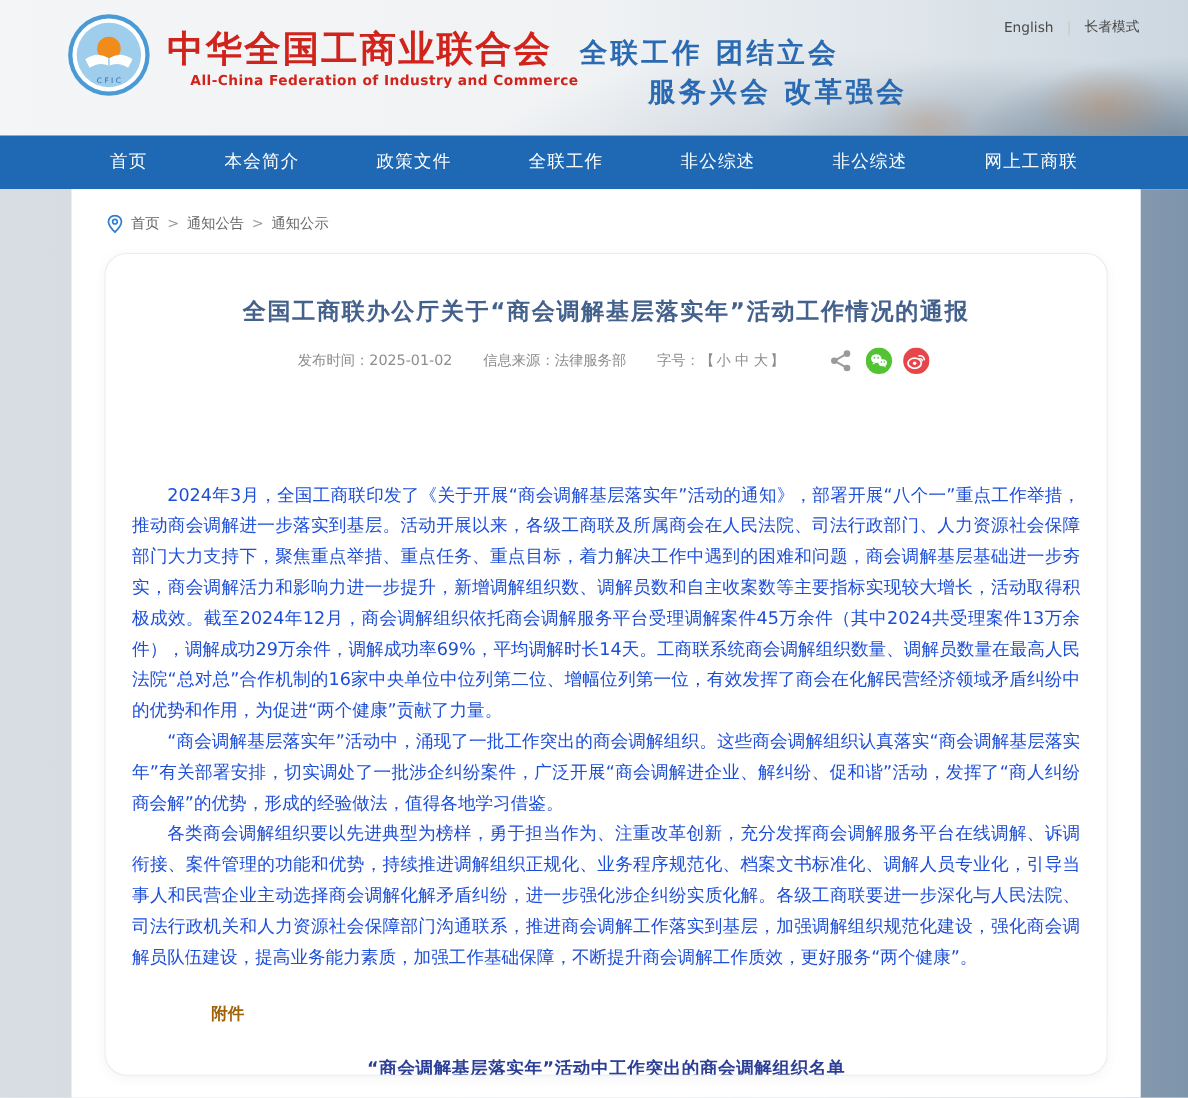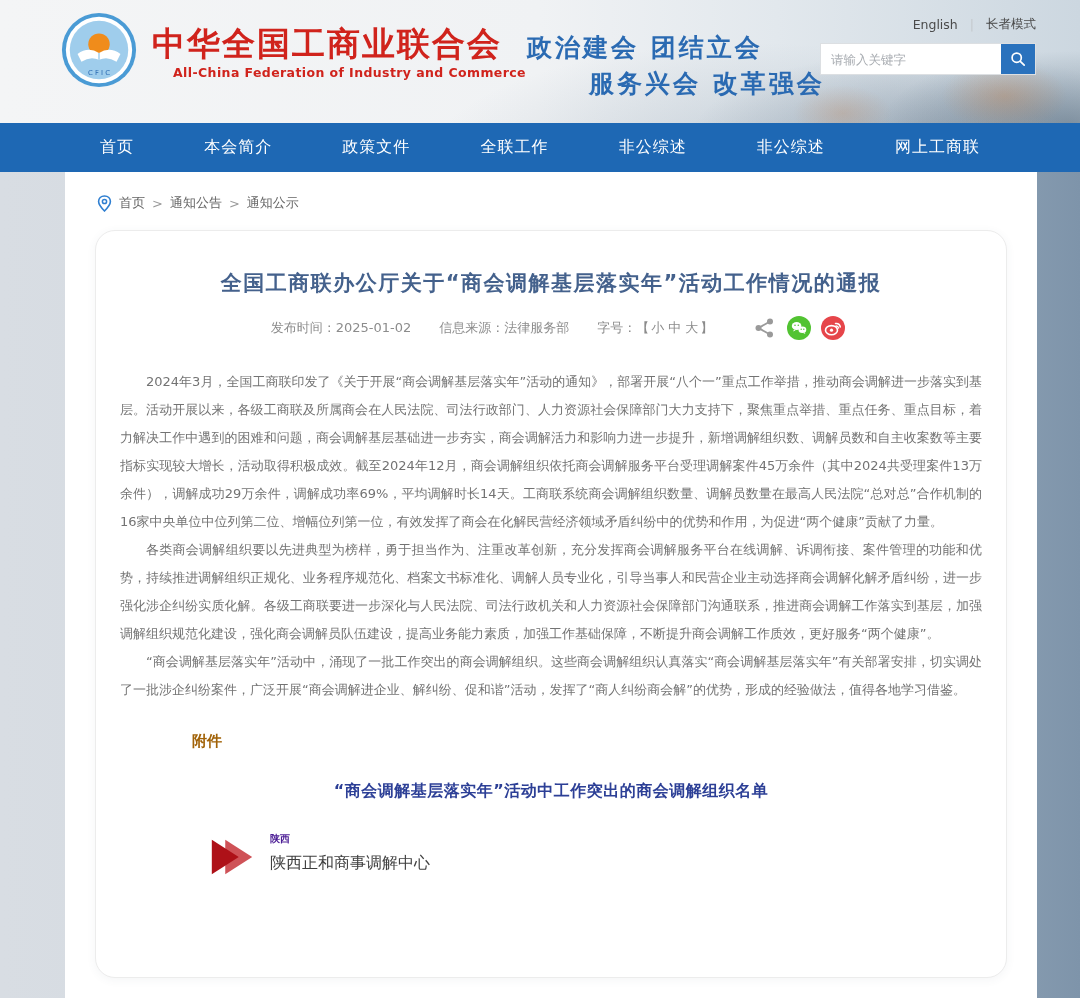--- a/index.html
+++ b/index.html
@@ -93,21 +93,21 @@
   }
   .meta {
     margin-top: 18px; display: flex; justify-content: center; align-items: center;
     font-size: 13px; color: #8c8c8c;
   }
   .meta .mgroup { margin: 0 14px; white-space: nowrap; }
   .meta .fs-opt { cursor: pointer; margin: 0 2px; }
   .share-icons { display: flex; align-items: center; gap: 10px; margin-left: 26px; }
   .share-icons .ic { width: 24px; height: 24px; cursor: pointer; display: block; }
 
-  .body-text { margin-top: 28px; font-size: 13px; color: #737373; line-height: 28px; }
+  .body-text { margin-top: 96px; font-size: 16px; color: #1d4ed8; line-height: 28px; }
   .body-text p { margin: 0; text-indent: 2em; text-align: justify; }
 
   .attach-label { margin: 28px 0 0 72px; font-size: 15px; font-weight: bold; color: #a16207; }
   .attach-title {
     margin-top: 30px; text-align: center; font-size: 16px; font-weight: bold;
     color: #2c3f96; letter-spacing: .5px;
   }
 
   .winner { margin: 30px 0 0 88px; display: flex; align-items: flex-start; gap: 14px; }
   .winner-arrows { width: 48px; height: 50px; flex: none; }
@@ -127,39 +127,30 @@
     <path d="M40 43 L40 50" stroke="#9fcdec" stroke-width="1.5"></path>
     <text x="40" y="66" text-anchor="middle" font-size="7" fill="#2a6ab2" font-family="DejaVu Sans, sans-serif">C F I C</text>
   </svg>
 
   <div class="org-titles">
     <div class="org-cn">中华全国工商业联合会</div>
     <div class="org-en">All-China Federation of Industry and Commerce</div>
   </div>
 
   <div class="slogan">
-    <div class="slogan-l1">政治建会  团结立会</div>
+    <div class="slogan-l1">全联工作  团结立会</div>
     <div class="slogan-l2">服务兴会  改革强会</div>
   </div>
 
   <div class="top-links">
     <a>English</a>
     <span class="sep">|</span>
     <a>长者模式</a>
   </div>
 
-  <div class="searchbar">
-    <input type="text" placeholder="请输入关键字" style="">
-    <button class="search-btn">
-      <svg width="16" height="16" viewBox="0 0 16 16">
-        <circle cx="6.7" cy="6.7" r="4.6" fill="none" stroke="#ffffff" stroke-width="1.7"></circle>
-        <line x1="10.3" y1="10.3" x2="14.2" y2="14.2" stroke="#ffffff" stroke-width="1.7" stroke-linecap="round"></line>
-      </svg>
-    </button>
-  </div>
 </div>
 
 <div class="nav">
   <a class="nav-item">首页</a>
   <a class="nav-item">本会简介</a>
   <a class="nav-item">政策文件</a>
   <a class="nav-item">全联工作</a>
   <a class="nav-item">非公综述</a>
   <a class="nav-item">非公综述</a>
   <a class="nav-item">网上工商联</a>
@@ -213,22 +204,22 @@
             <ellipse cx="10.5" cy="14.2" rx="6" ry="4.6" fill="none" stroke="#ffffff" stroke-width="1.6"></ellipse>
             <circle cx="10.5" cy="14.2" r="1.6" fill="#ffffff"></circle>
             <path d="M14.5 7.5 Q18.5 7 19.3 11" fill="none" stroke="#ffffff" stroke-width="1.5" stroke-linecap="round"></path>
             <path d="M15 10 Q17.2 9.9 17.6 12" fill="none" stroke="#ffffff" stroke-width="1.3" stroke-linecap="round"></path>
           </svg>
         </span>
       </div>
 
       <div class="body-text">
         <p>2024年3月，全国工商联印发了《关于开展“商会调解基层落实年”活动的通知》，部署开展“八个一”重点工作举措，推动商会调解进一步落实到基层。活动开展以来，各级工商联及所属商会在人民法院、司法行政部门、人力资源社会保障部门大力支持下，聚焦重点举措、重点任务、重点目标，着力解决工作中遇到的困难和问题，商会调解基层基础进一步夯实，商会调解活力和影响力进一步提升，新增调解组织数、调解员数和自主收案数等主要指标实现较大增长，活动取得积极成效。截至2024年12月，商会调解组织依托商会调解服务平台受理调解案件45万余件（其中2024共受理案件13万余件），调解成功29万余件，调解成功率69%，平均调解时长14天。工商联系统商会调解组织数量、调解员数量在最高人民法院“总对总”合作机制的16家中央单位中位列第二位、增幅位列第一位，有效发挥了商会在化解民营经济领域矛盾纠纷中的优势和作用，为促进“两个健康”贡献了力量。</p>
+        <p>“商会调解基层落实年”活动中，涌现了一批工作突出的商会调解组织。这些商会调解组织认真落实“商会调解基层落实年”有关部署安排，切实调处了一批涉企纠纷案件，广泛开展“商会调解进企业、解纠纷、促和谐”活动，发挥了“商人纠纷商会解”的优势，形成的经验做法，值得各地学习借鉴。</p>
         <p>各类商会调解组织要以先进典型为榜样，勇于担当作为、注重改革创新，充分发挥商会调解服务平台在线调解、诉调衔接、案件管理的功能和优势，持续推进调解组织正规化、业务程序规范化、档案文书标准化、调解人员专业化，引导当事人和民营企业主动选择商会调解化解矛盾纠纷，进一步强化涉企纠纷实质化解。各级工商联要进一步深化与人民法院、司法行政机关和人力资源社会保障部门沟通联系，推进商会调解工作落实到基层，加强调解组织规范化建设，强化商会调解员队伍建设，提高业务能力素质，加强工作基础保障，不断提升商会调解工作质效，更好服务“两个健康”。</p>
-        <p>“商会调解基层落实年”活动中，涌现了一批工作突出的商会调解组织。这些商会调解组织认真落实“商会调解基层落实年”有关部署安排，切实调处了一批涉企纠纷案件，广泛开展“商会调解进企业、解纠纷、促和谐”活动，发挥了“商人纠纷商会解”的优势，形成的经验做法，值得各地学习借鉴。</p>
       </div>
 
       <div class="attach-label">附件</div>
 
       <div class="attach-title">“商会调解基层落实年”活动中工作突出的商会调解组织名单</div>
 
       <div class="winner">
         <svg class="winner-arrows" viewBox="0 0 50 50">
           <polygon points="18,7 46,25 18,43" fill="#cf5257"></polygon>
           <polygon points="4,7 32,25 4,43" fill="#ae1118"></polygon>

